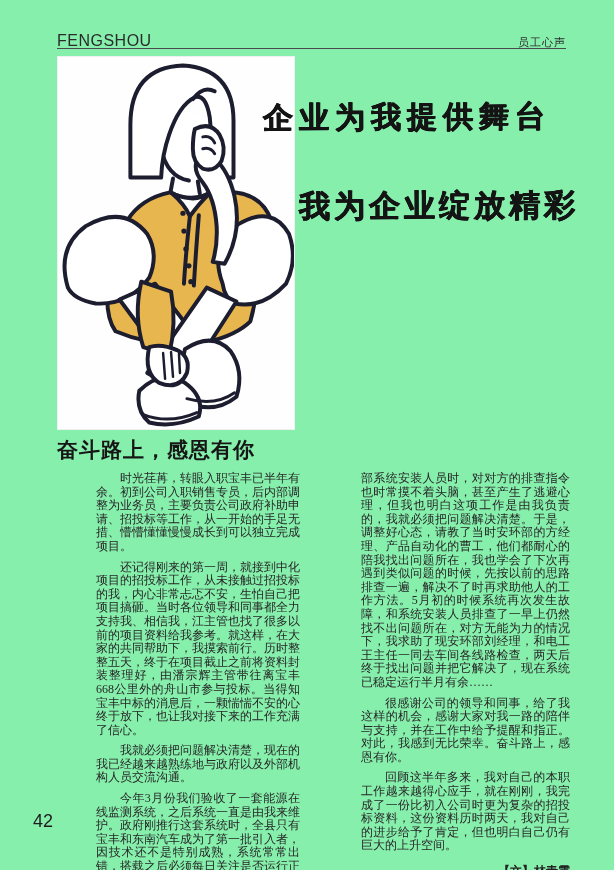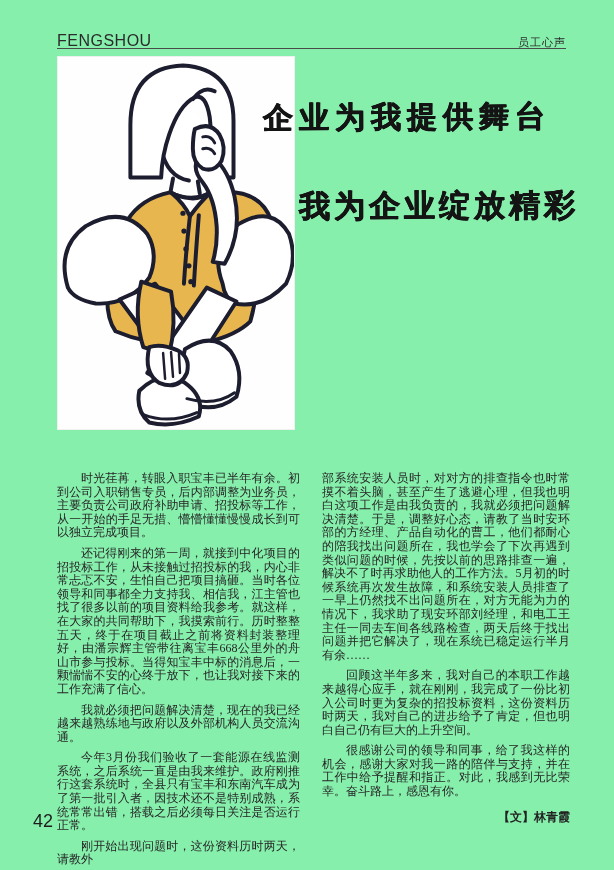--- a/index.html
+++ b/index.html
@@ -30,21 +30,21 @@
   .headline.h2 { left:299px; top:185px; font-size:31px; letter-spacing:4px; transform:rotate(-0.3deg); }
 
   
   .article-title { position:absolute; left:57px; top:436px;
     font-family:"Liberation Sans", sans-serif; font-weight:bold; font-size:21px;
     color:#161616; letter-spacing:1px; }
   .col { position:absolute; top:472px; font-size:12px; line-height:13.6px;
     text-align:justify; color:#262626; }
   .col-left  { left:57px;  width:243px; }
   .col-right { left:322px; width:248px; }
-  .col p { text-indent:2em; margin-bottom:7px; }
+  .col p { text-indent:2em; margin-bottom:7px;margin-left:39px; }
   .col p.no-indent { text-indent:0; }
   .byline { text-align:right; font-size:12px; font-weight:bold; color:#222;
     margin-top:12px; text-indent:0; }
 
   .page-number { position:absolute; left:33px; top:811px;
     font-family:"Liberation Sans", sans-serif; font-size:18px; color:#1d1d1d; }
 </style>
 </head>
 <body>
 
@@ -99,31 +99,32 @@
         <path fill="#ffffff" d="M168 208 Q186 176 178 140 Q172 114 158 102 Q146 94 140 104 Q136 114 146 126 Q158 142 160 170 Q161 190 156 206 Z"></path>
         <path fill="#ffffff" d="M138 72 Q154 64 163 78 Q170 90 165 104 Q158 116 146 112 Q136 106 136 92 Q136 80 138 72 Z"></path>
         <path d="M146 80 Q154 78 158 86 M146 92 Q154 90 158 97" stroke-width="3"></path>
       </g>
     </svg>
   </div>
 
   <div class="headline h1">企业为我提供舞台</div>
   <div class="headline h2">我为企业绽放精彩</div>
 
+  <div class="article-title">奋斗路上，感恩有你</div>
 
   <div class="col col-left">
     <p>时光荏苒，转眼入职宝丰已半年有余。初到公司入职销售专员，后内部调整为业务员，主要负责公司政府补助申请、招投标等工作，从一开始的手足无措、懵懵懂懂慢慢成长到可以独立完成项目。</p>
     <p>还记得刚来的第一周，就接到中化项目的招投标工作，从未接触过招投标的我，内心非常忐忑不安，生怕自己把项目搞砸。当时各位领导和同事都全力支持我、相信我，江主管也找了很多以前的项目资料给我参考。就这样，在大家的共同帮助下，我摸索前行。历时整整五天，终于在项目截止之前将资料封装整理好，由潘宗辉主管带往离宝丰668公里外的舟山市参与投标。当得知宝丰中标的消息后，一颗惴惴不安的心终于放下，也让我对接下来的工作充满了信心。</p>
     <p>我就必须把问题解决清楚，现在的我已经越来越熟练地与政府以及外部机构人员交流沟通。</p>
     <p>今年3月份我们验收了一套能源在线监测系统，之后系统一直是由我来维护。政府刚推行这套系统时，全县只有宝丰和东南汽车成为了第一批引入者，因技术还不是特别成熟，系统常常出错，搭载之后必须每日关注是否运行正常。</p>
     <p>刚开始出现问题时，这份资料历时两天，请教外</p>
   </div>
 
   <div class="col col-right">
     <p class="no-indent">部系统安装人员时，对对方的排查指令也时常摸不着头脑，甚至产生了逃避心理，但我也明白这项工作是由我负责的，我就必须把问题解决清楚。于是，调整好心态，请教了当时安环部的方经理、产品自动化的曹工，他们都耐心的陪我找出问题所在，我也学会了下次再遇到类似问题的时候，先按以前的思路排查一遍，解决不了时再求助他人的工作方法。5月初的时候系统再次发生故障，和系统安装人员排查了一早上仍然找不出问题所在，对方无能为力的情况下，我求助了现安环部刘经理，和电工王主任一同去车间各线路检查，两天后终于找出问题并把它解决了，现在系统已稳定运行半月有余……</p>
+    <p>很感谢公司的领导和同事，给了我这样的机会，感谢大家对我一路的陪伴与支持，并在工作中给予提醒和指正。对此，我感到无比荣幸。奋斗路上，感恩有你。</p>
     <p>回顾这半年多来，我对自己的本职工作越来越得心应手，就在刚刚，我完成了一份比初入公司时更为复杂的招投标资料，这份资料历时两天，我对自己的进步给予了肯定，但也明白自己仍有巨大的上升空间。</p>
-    <p>很感谢公司的领导和同事，给了我这样的机会，感谢大家对我一路的陪伴与支持，并在工作中给予提醒和指正。对此，我感到无比荣幸。奋斗路上，感恩有你。</p>
     <p class="byline">【文】林青霞</p>
   </div>
 
   <div class="page-number">42</div>
 
 </div>
 
 </body></html>

